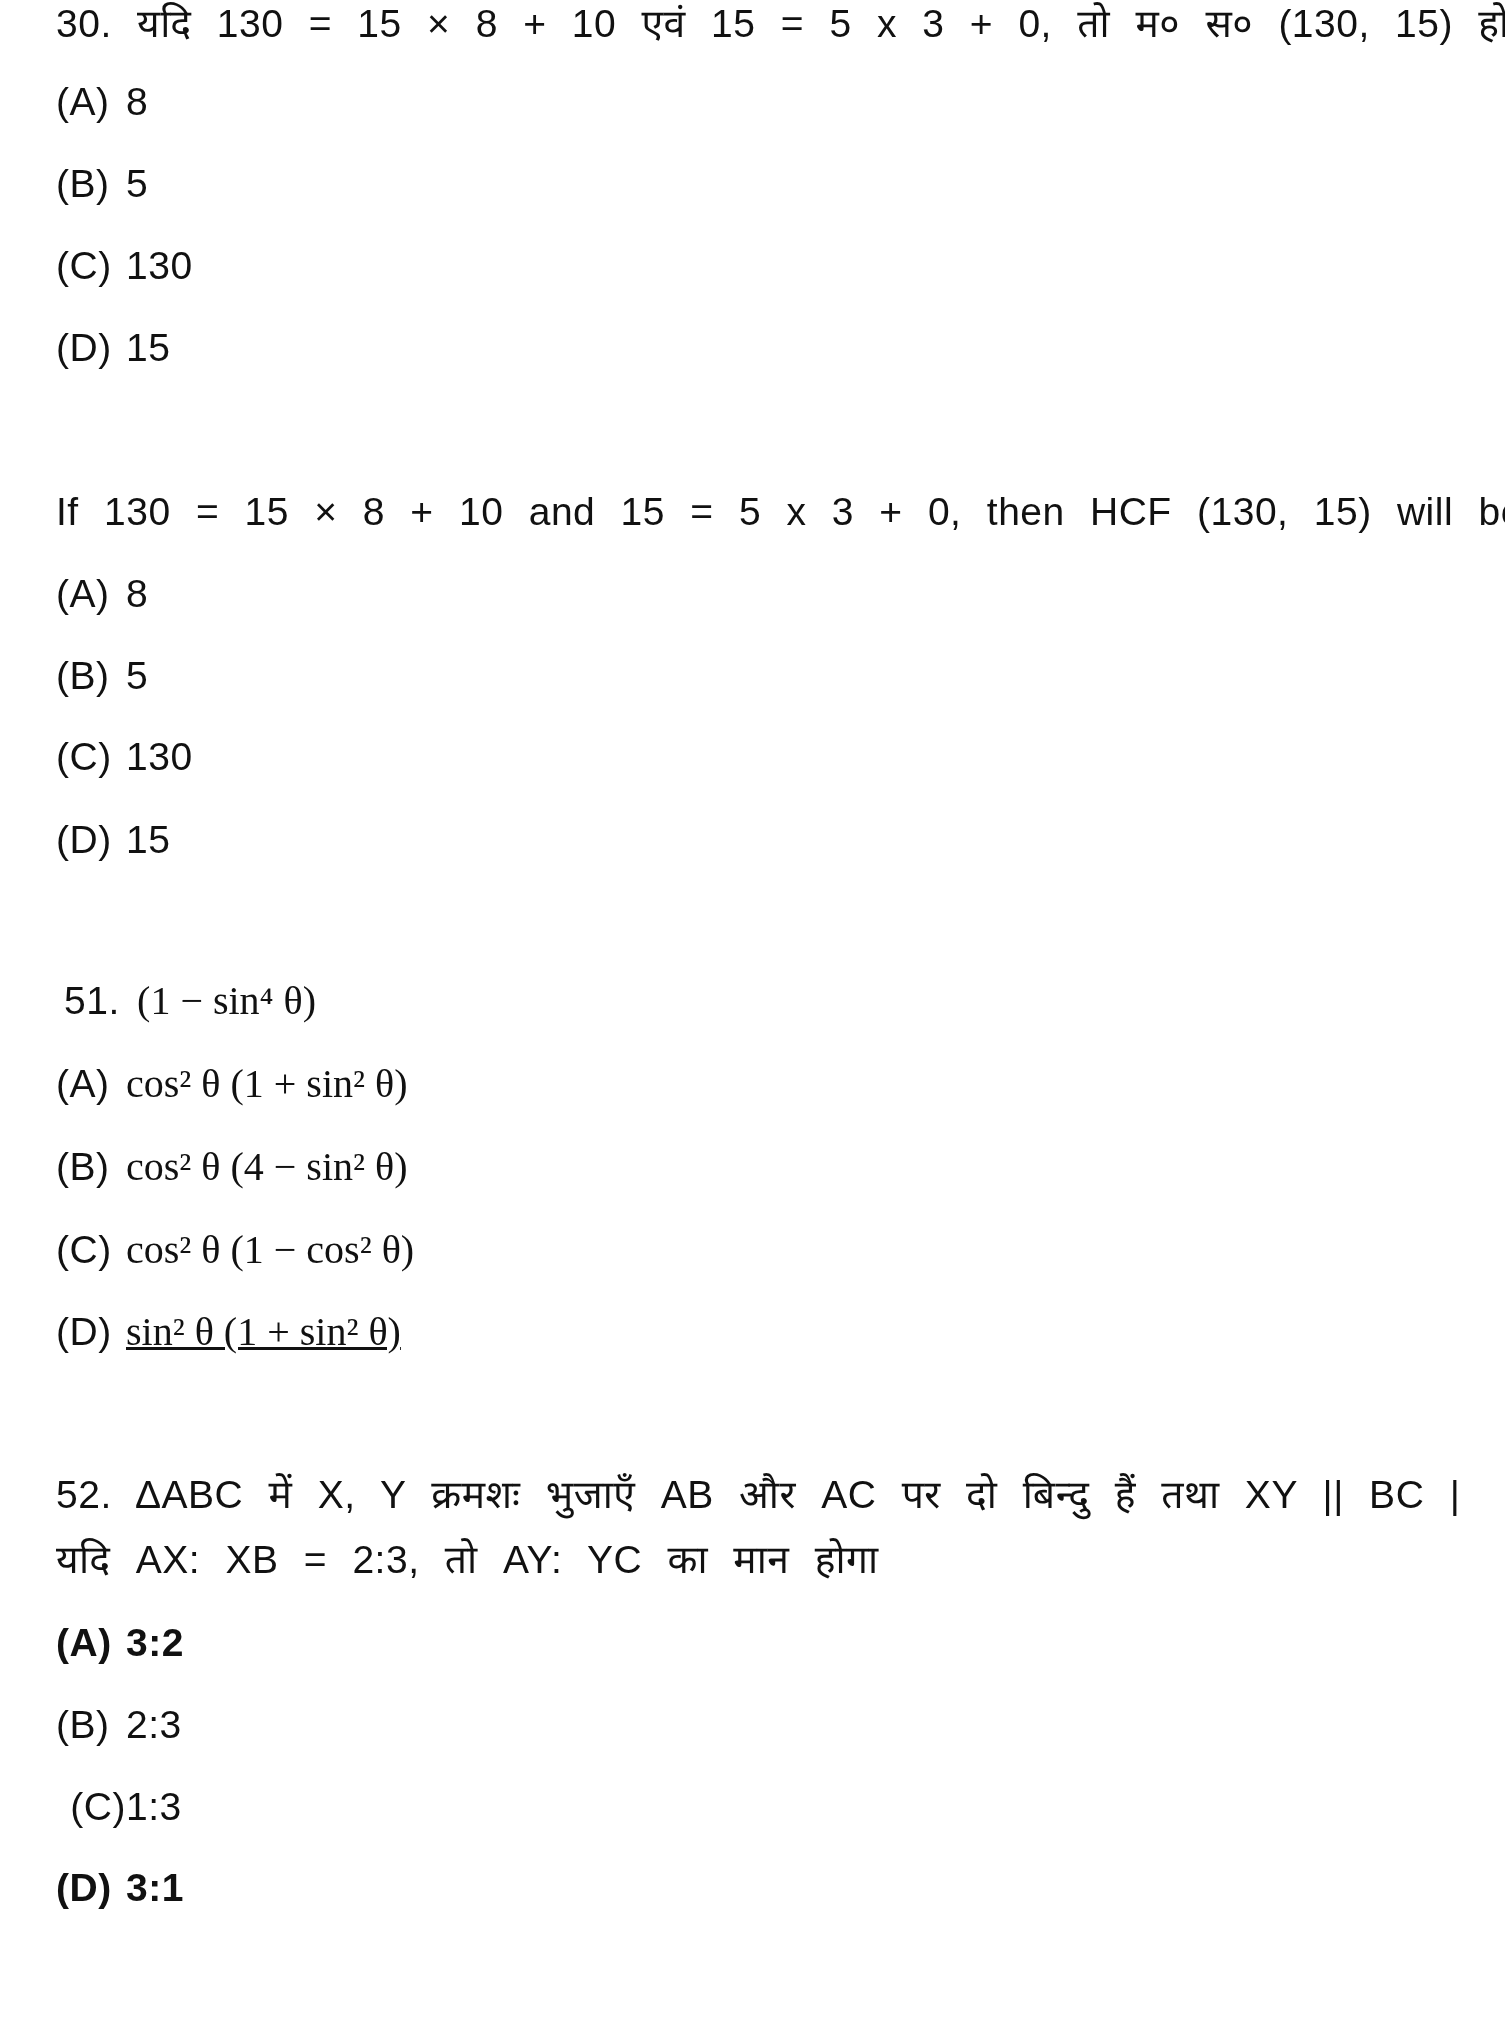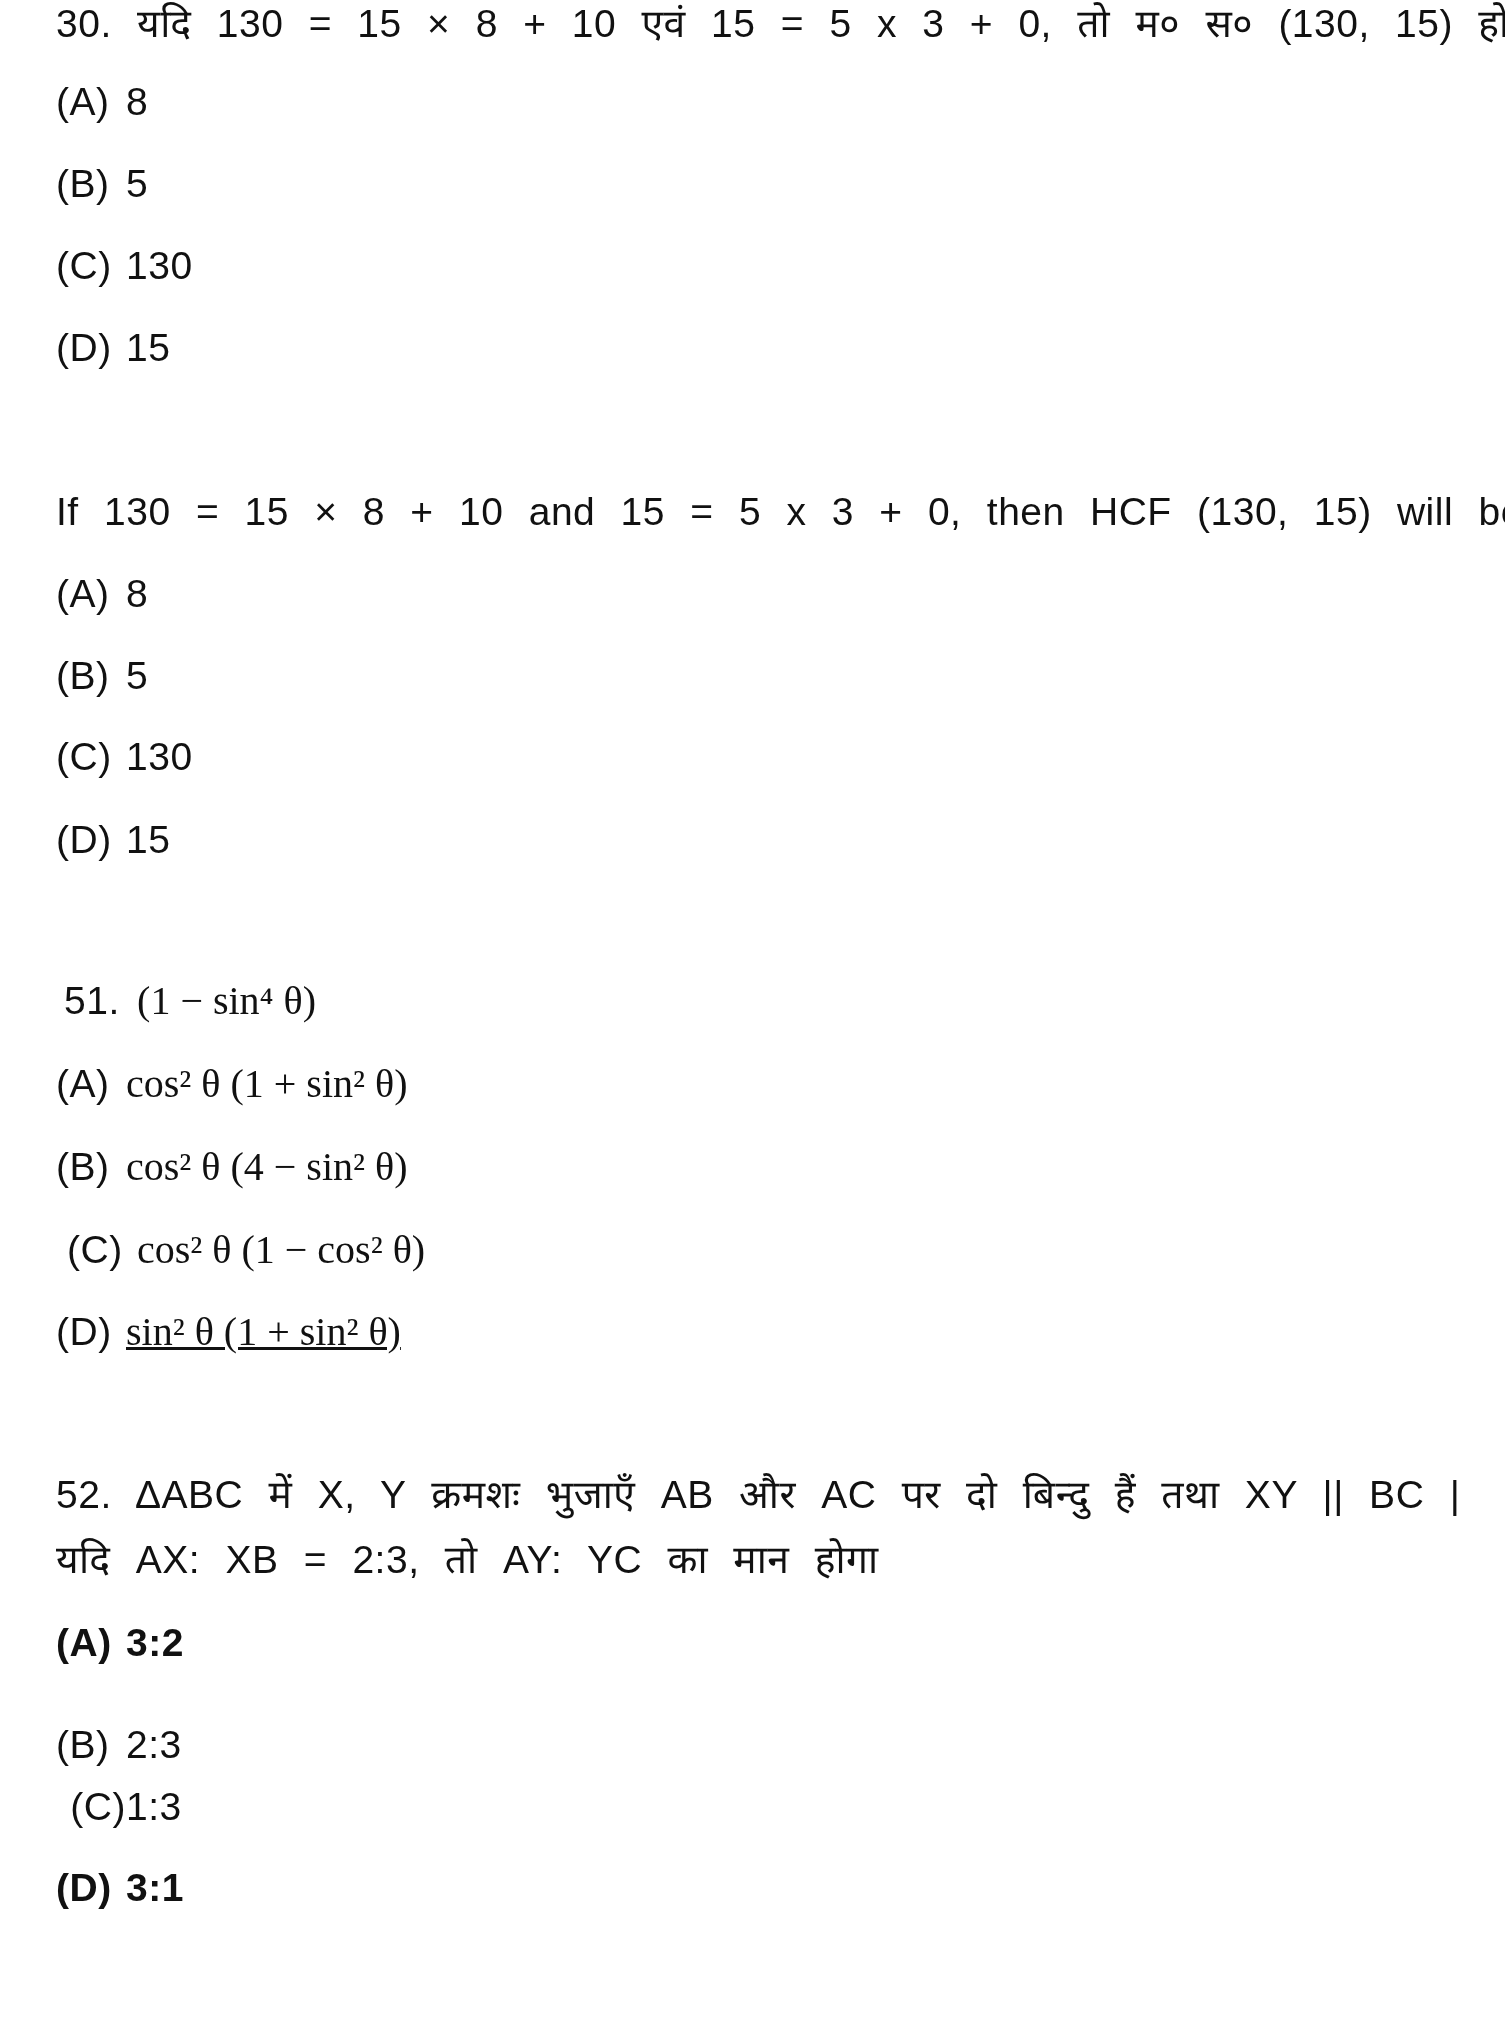--- a/index.html
+++ b/index.html
@@ -50,38 +50,38 @@
 <div class="line" style="top:977px;margin-left:8px;">
   <span>51.</span>
   <span class="math">(1 − sin⁴ θ)</span>
 </div>
 <div class="line" style="top:1060px;">
   <span class="opt-label">(A)</span><span class="math">cos² θ (1 + sin² θ)</span>
 </div>
 <div class="line" style="top:1143px;">
   <span class="opt-label">(B)</span><span class="math">cos² θ (4 − sin² θ)</span>
 </div>
-<div class="line" style="top:1226px;margin-left:11px;">
+<div class="line" style="top:1226px;">
   <span class="opt-label">(C)</span><span class="math">cos² θ (1 − cos² θ)</span>
 </div>
 <div class="line" style="top:1308px;text-decoration:underline;">
   <span class="opt-label">(D)</span><span class="math">sin² θ (1 + sin² θ)</span>
 </div>
 
 <div class="line wide" style="top:1471px;">
   <span>52.</span>
   <span>ΔABC में X, Y क्रमशः भुजाएँ AB और AC पर दो बिन्दु हैं तथा XY || BC |</span>
 </div>
 <div class="line wide" style="top:1536px;">
   <span>यदि AX: XB = 2:3, तो AY: YC का मान होगा</span>
 </div>
 <div class="line" style="top:1619px;font-weight:bold;">
   <span class="opt-label">(A)</span><span>3:2</span>
 </div>
-<div class="line" style="top:1701px;margin-top:20px;">
+<div class="line" style="top:1701px;">
   <span class="opt-label">(B)</span><span>2:3</span>
 </div>
 <div class="line" style="top:1783px;text-align:right;">
   <span class="opt-label">(C)</span><span>1:3</span>
 </div>
 <div class="line" style="top:1864px;font-weight:bold;">
   <span class="opt-label">(D)</span><span>3:1</span>
 </div>
 
 </body></html>

